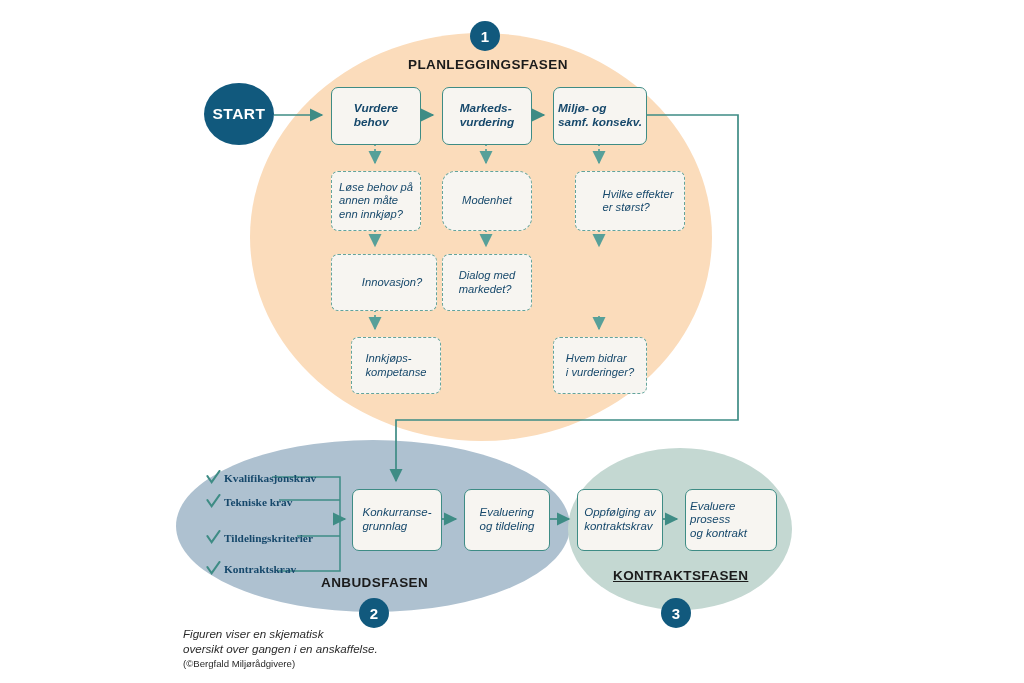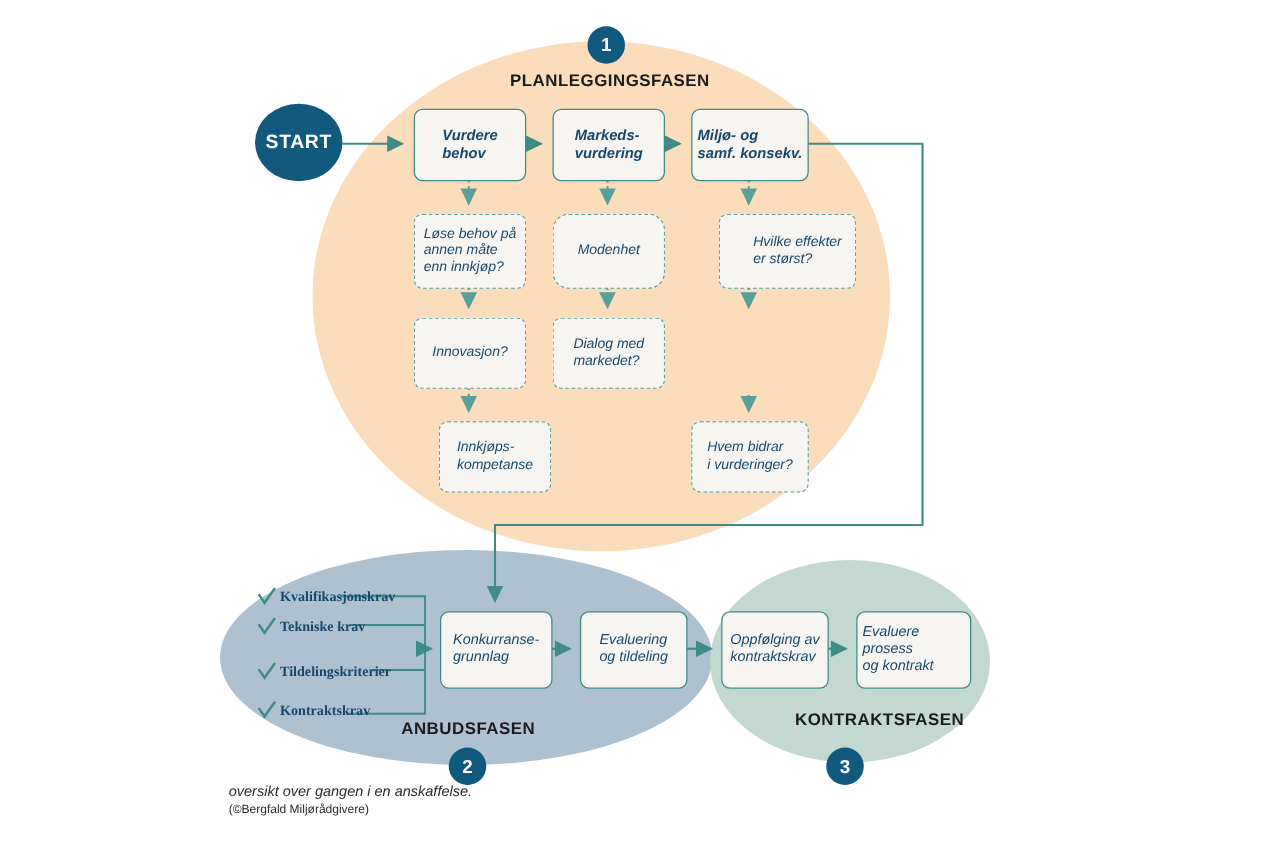--- a/index.html
+++ b/index.html
@@ -12,21 +12,21 @@
   .ellipse{position:absolute;border-radius:50%;}
   #ellipse-planning{left:250px;top:33px;width:462px;height:408px;background:#FBDCBB;}
   #ellipse-tender{left:176px;top:440px;width:394px;height:172px;background:#AEC1D0;}
   #ellipse-contract{left:568px;top:448px;width:224px;height:162px;background:#C4D8D2;}
 
   
   .phase-title{position:absolute;font-weight:bold;font-size:13.5px;
                letter-spacing:.4px;color:#1b1b1b;white-space:nowrap;}
   #title-planning{left:408px;top:57px;}
   #title-tender{left:321px;top:575px;}
-  #title-contract{left:636px;top:568px;}
+  #title-contract{left:613px;top:568px;text-decoration:underline;}
 
   
   .badge{position:absolute;width:30px;height:30px;border-radius:50%;
          background:#11597D;color:#fff;font-weight:bold;font-size:15px;
          display:flex;align-items:center;justify-content:center;}
   #badge-1{left:470px;top:21px;}
   #badge-2{left:359px;top:598px;}
   #badge-3{left:661px;top:598px;}
 
   
@@ -43,21 +43,21 @@
   .node.dashed{border:1.4px dashed #62A49C;}
   .node .txt{padding:0 4px;display:block;}
 
   .row-main{font-weight:bold;font-size:11.8px;}
   .row-sub{font-weight:normal;font-size:11.2px;}
   .row-bottom{font-weight:normal;font-size:11.5px;}
 
   
   #node-vurdere-behov{left:331px;top:87px;width:88px;height:56px;}
   #node-lose-behov{left:331px;top:171px;width:88px;height:58px;}
-  #node-innovasjon{left:331px;top:254px;width:88px;height:55px;}
+  #node-innovasjon{left:331px;top:254px;width:88px;height:55px;padding-left:16px;}
   #node-innkjops-kompetanse{left:331px;top:337px;width:88px;height:55px;margin-left:20px;}
   
   #node-markedsvurdering{left:442px;top:87px;width:88px;height:56px;}
   #node-modenhet{left:442px;top:171px;width:88px;height:58px;border-radius:13px;}
   #node-dialog-marked{left:442px;top:254px;width:88px;height:55px;}
   
   #node-miljo-samf{left:553px;top:87px;width:92px;height:56px;}
   #node-hvilke-effekter{left:575px;top:171px;width:92px;height:58px;padding-left:16px;}
   #node-mulige-dok{left:553px;top:254px;width:92px;height:62px;}
   #node-hvem-bidrar{left:553px;top:337px;width:92px;height:55px;}
@@ -205,17 +205,18 @@
   </div>
 
   <div class="node solid row-bottom" id="node-oppfolging">
     <span class="txt">Oppfølging av<br>kontraktskrav</span>
   </div>
   <div class="node solid row-bottom" id="node-evaluere-prosess">
     <span class="txt">Evaluere prosess<br>og kontrakt</span>
   </div>
 
   <div id="caption">
+    <div class="l1">Figuren viser en skjematisk</div>
     <div class="l2">oversikt over gangen i en anskaffelse.</div>
     <div class="l3">(©Bergfald Miljørådgivere)</div>
   </div>
 
 </div>
 
 </body></html>

